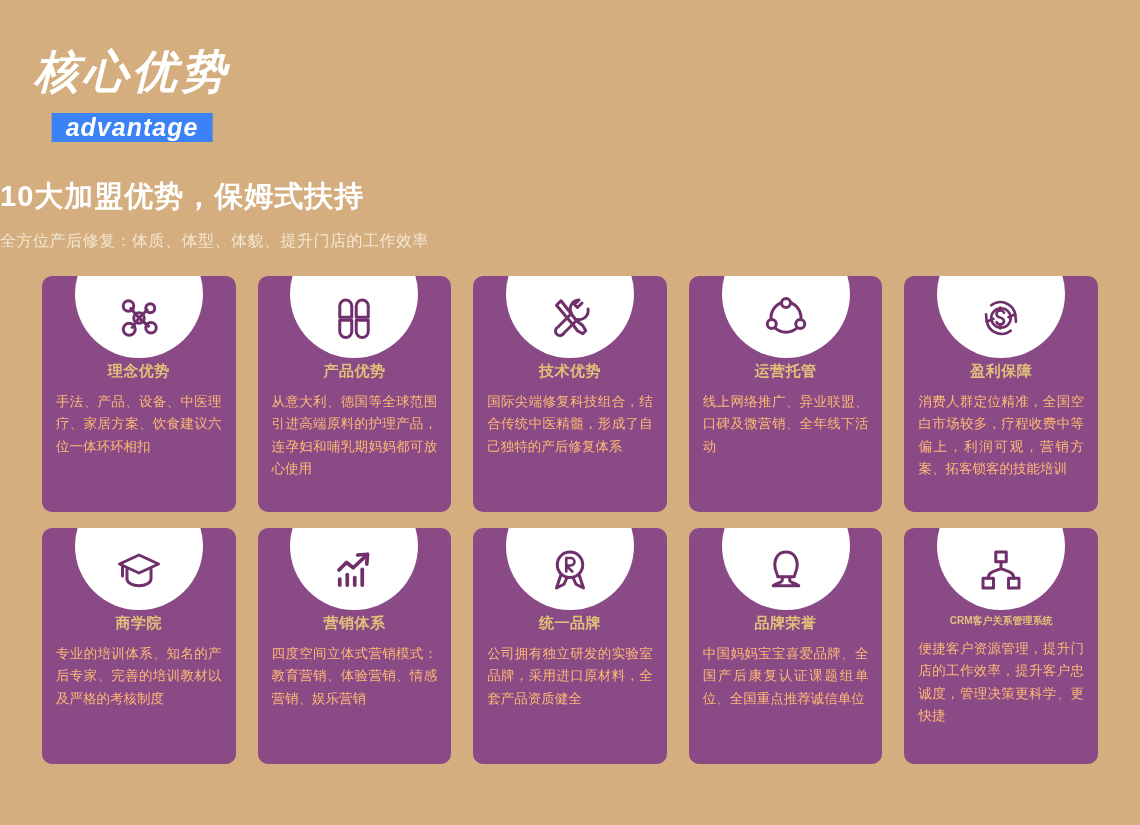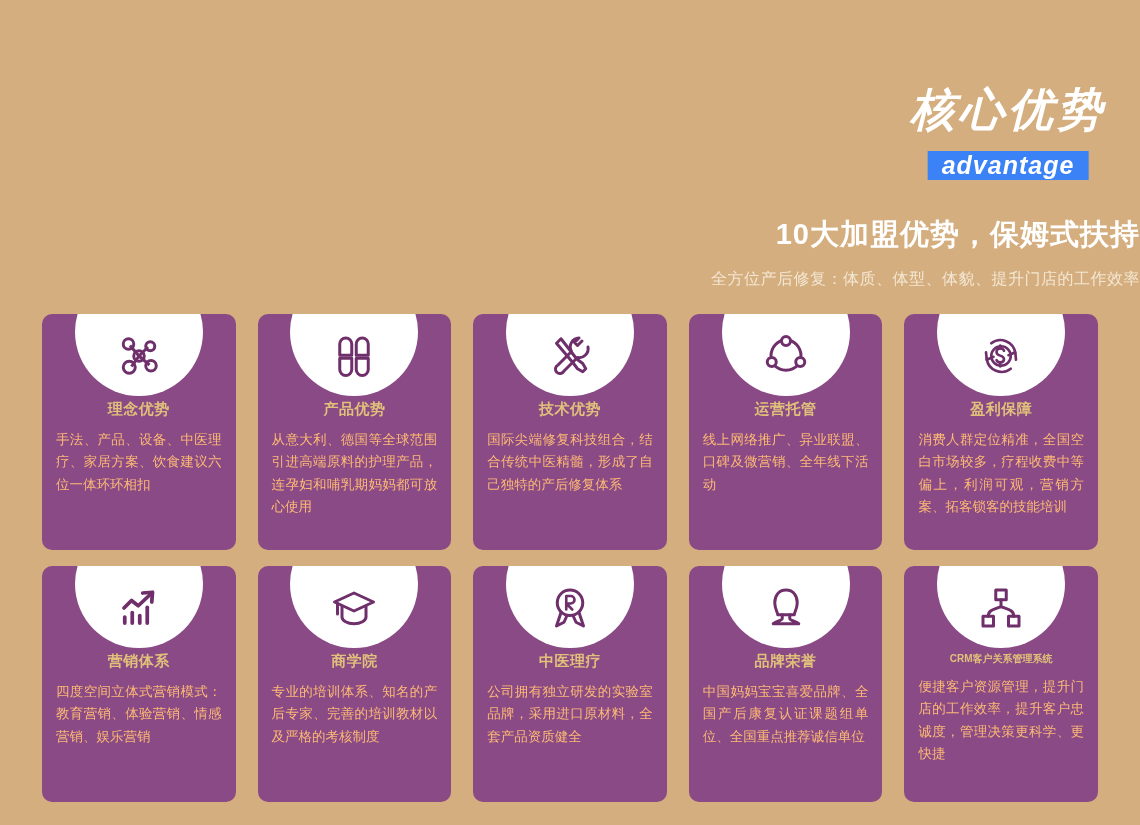--- a/index.html
+++ b/index.html
@@ -13,24 +13,24 @@
   body {
     background: #d4ae7e;
     font-family: "Liberation Sans", "DejaVu Sans", sans-serif;
     color: #ffffff;
     position: relative;
   }
 
   
   .header {
     width: 100%;
-    padding-top: 61px;
+    padding-top: 23px;
     display: flex;
     flex-direction: column;
-    align-items: flex-end;
+    align-items: flex-start;
   }
 
   .title-box {
     position: relative;
     width: 264px;
     height: 115px;
     display: flex;
     flex-direction: column;
     align-items: center;
     justify-content: flex-start;
@@ -248,53 +248,53 @@
     <path d="M51 28 A20 20 0 0 0 19 15"></path>
     <path d="M12 27 L13 37 L22 33" stroke-linejoin="round"></path>
     <path d="M52 37 L51 27 L42 31" stroke-linejoin="round"></path>
   </svg>
       </div>
       <div class="card-title">盈利保障</div>
       <div class="card-desc">消费人群定位精准，全国空白市场较多，疗程收费中等偏上，利润可观，营销方案、拓客锁客的技能培训</div>
     </div>
     <div class="card">
       <div class="card-icon-well">
+        <svg viewBox="0 0 64 64" fill="none" stroke="#6f2f6b" stroke-width="4" stroke-linecap="round" stroke-linejoin="round">
+    <path d="M32 12 L58 24 L32 36 L6 24 Z"></path>
+    <path d="M16 30 L16 44 A16 9 0 0 0 48 44 L48 30"></path>
+    <line x1="10" y1="26" x2="10" y2="40"></line>
+  </svg>
+      </div>
+      <div class="card-title">商学院</div>
+      <div class="card-desc">专业的培训体系、知名的产后专家、完善的培训教材以及严格的考核制度</div>
+    </div>
+    <div class="card">
+      <div class="card-icon-well">
         <svg viewBox="0 0 64 64" fill="none" stroke="#6f2f6b" stroke-width="5" stroke-linecap="round" stroke-linejoin="round">
     <path d="M12 32 L22 22 L31 29 L48 13"></path>
     <path d="M37 12 L50 11 L49 24"></path>
     <line x1="13" y1="52" x2="13" y2="44"></line>
     <line x1="23" y1="52" x2="23" y2="38"></line>
     <line x1="33" y1="52" x2="33" y2="42"></line>
     <line x1="43" y1="52" x2="43" y2="31"></line>
   </svg>
       </div>
       <div class="card-title">营销体系</div>
       <div class="card-desc">四度空间立体式营销模式：教育营销、体验营销、情感营销、娱乐营销</div>
     </div>
     <div class="card">
       <div class="card-icon-well">
         <svg viewBox="0 0 64 64" fill="none" stroke="#6f2f6b" stroke-width="4" stroke-linecap="round" stroke-linejoin="round">
-    <path d="M32 12 L58 24 L32 36 L6 24 Z"></path>
-    <path d="M16 30 L16 44 A16 9 0 0 0 48 44 L48 30"></path>
-    <line x1="10" y1="26" x2="10" y2="40"></line>
-  </svg>
-      </div>
-      <div class="card-title">商学院</div>
-      <div class="card-desc">专业的培训体系、知名的产后专家、完善的培训教材以及严格的考核制度</div>
-    </div>
-    <div class="card">
-      <div class="card-icon-well">
-        <svg viewBox="0 0 64 64" fill="none" stroke="#6f2f6b" stroke-width="4" stroke-linecap="round" stroke-linejoin="round">
     <circle cx="32" cy="25" r="17"></circle>
     <path d="M27 34 L27 16 L33 16 a5 5 0 0 1 0 10 L27 26 L35 34" stroke-width="3.5"></path>
     <path d="M20 38 L14 56 L24 51 L28 42"></path>
     <path d="M44 38 L50 56 L40 51 L36 42"></path>
   </svg>
       </div>
-      <div class="card-title">中医理疗</div>
+      <div class="card-title">统一品牌</div>
       <div class="card-desc">公司拥有独立研发的实验室品牌，采用进口原材料，全套产品资质健全</div>
     </div>
     <div class="card">
       <div class="card-icon-well">
         <svg viewBox="0 0 64 64" fill="none" stroke="#6f2f6b" stroke-width="4" stroke-linecap="round" stroke-linejoin="round">
     <path d="M32 8 C22 8 17 16 17 25 C17 33 21 38 21 41 L43 41 C43 38 47 33 47 25 C47 16 42 8 32 8 Z"></path>
     <path d="M27 41 L27 46 C27 49 20 49 15 53 L49 53 C44 49 37 49 37 46 L37 41"></path>
   </svg>
       </div>
       <div class="card-title">品牌荣誉</div>

